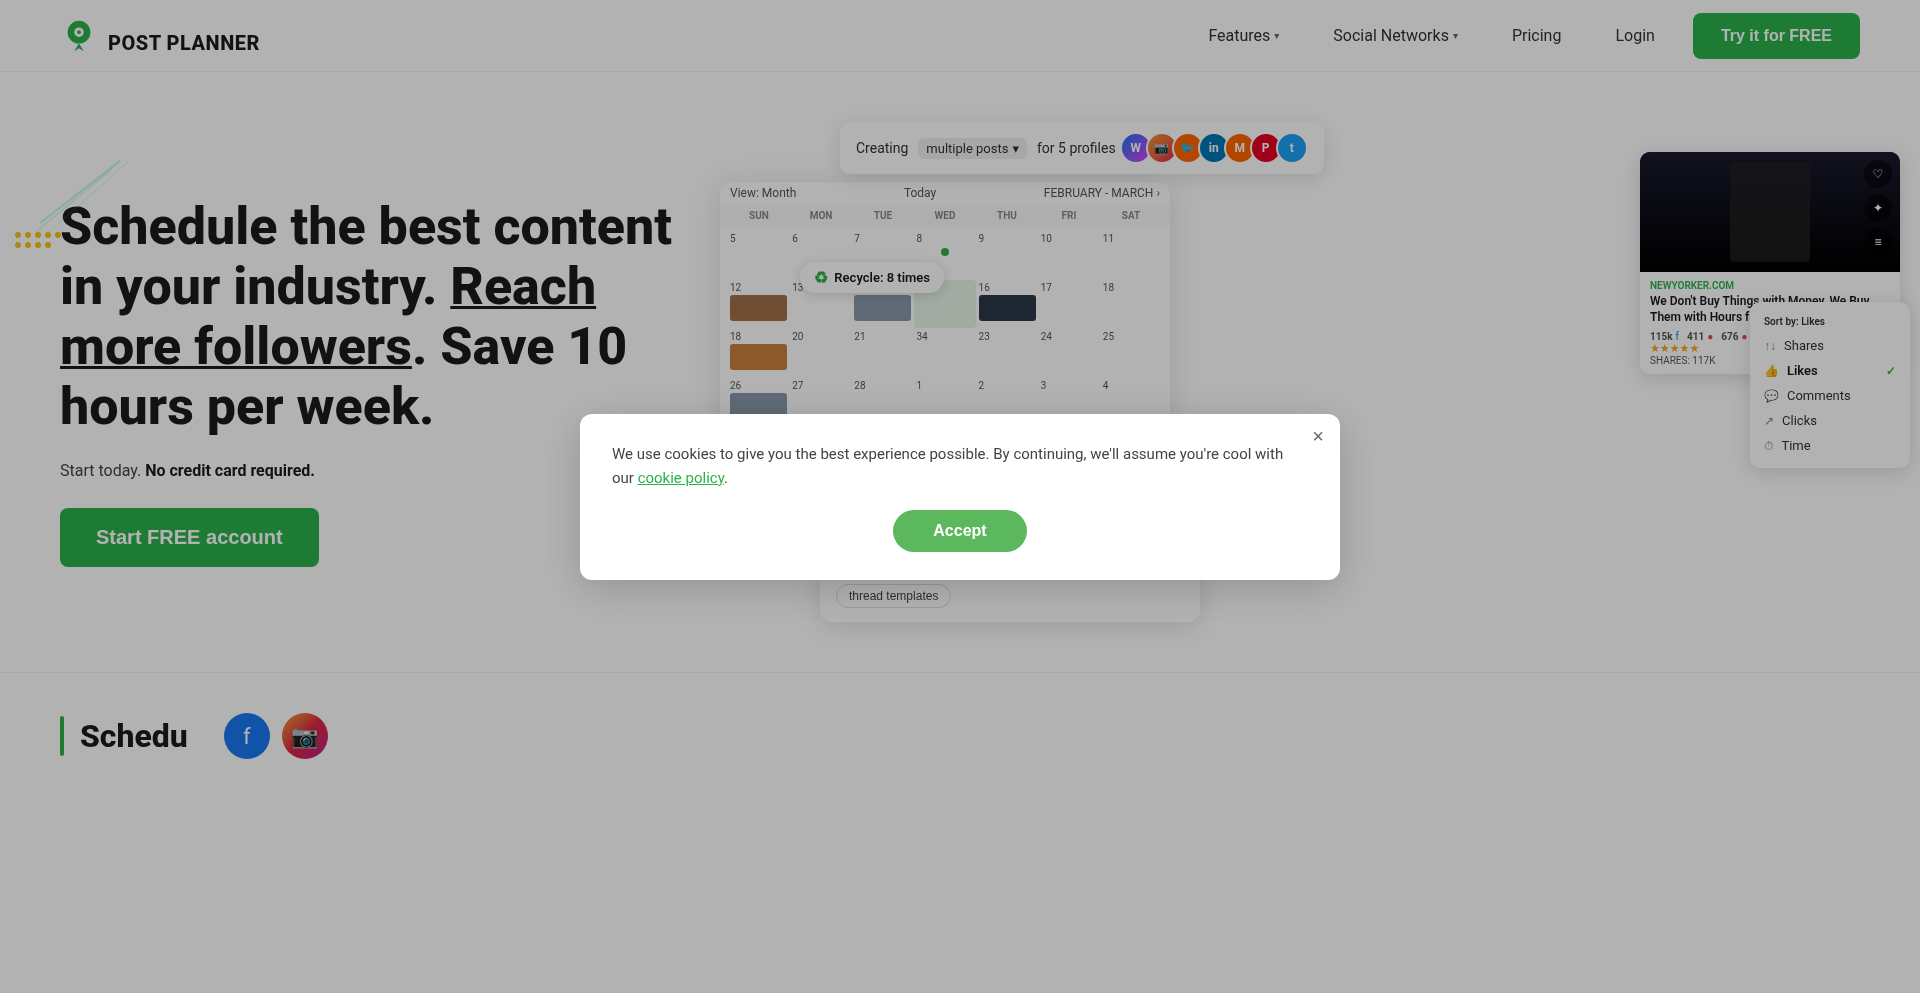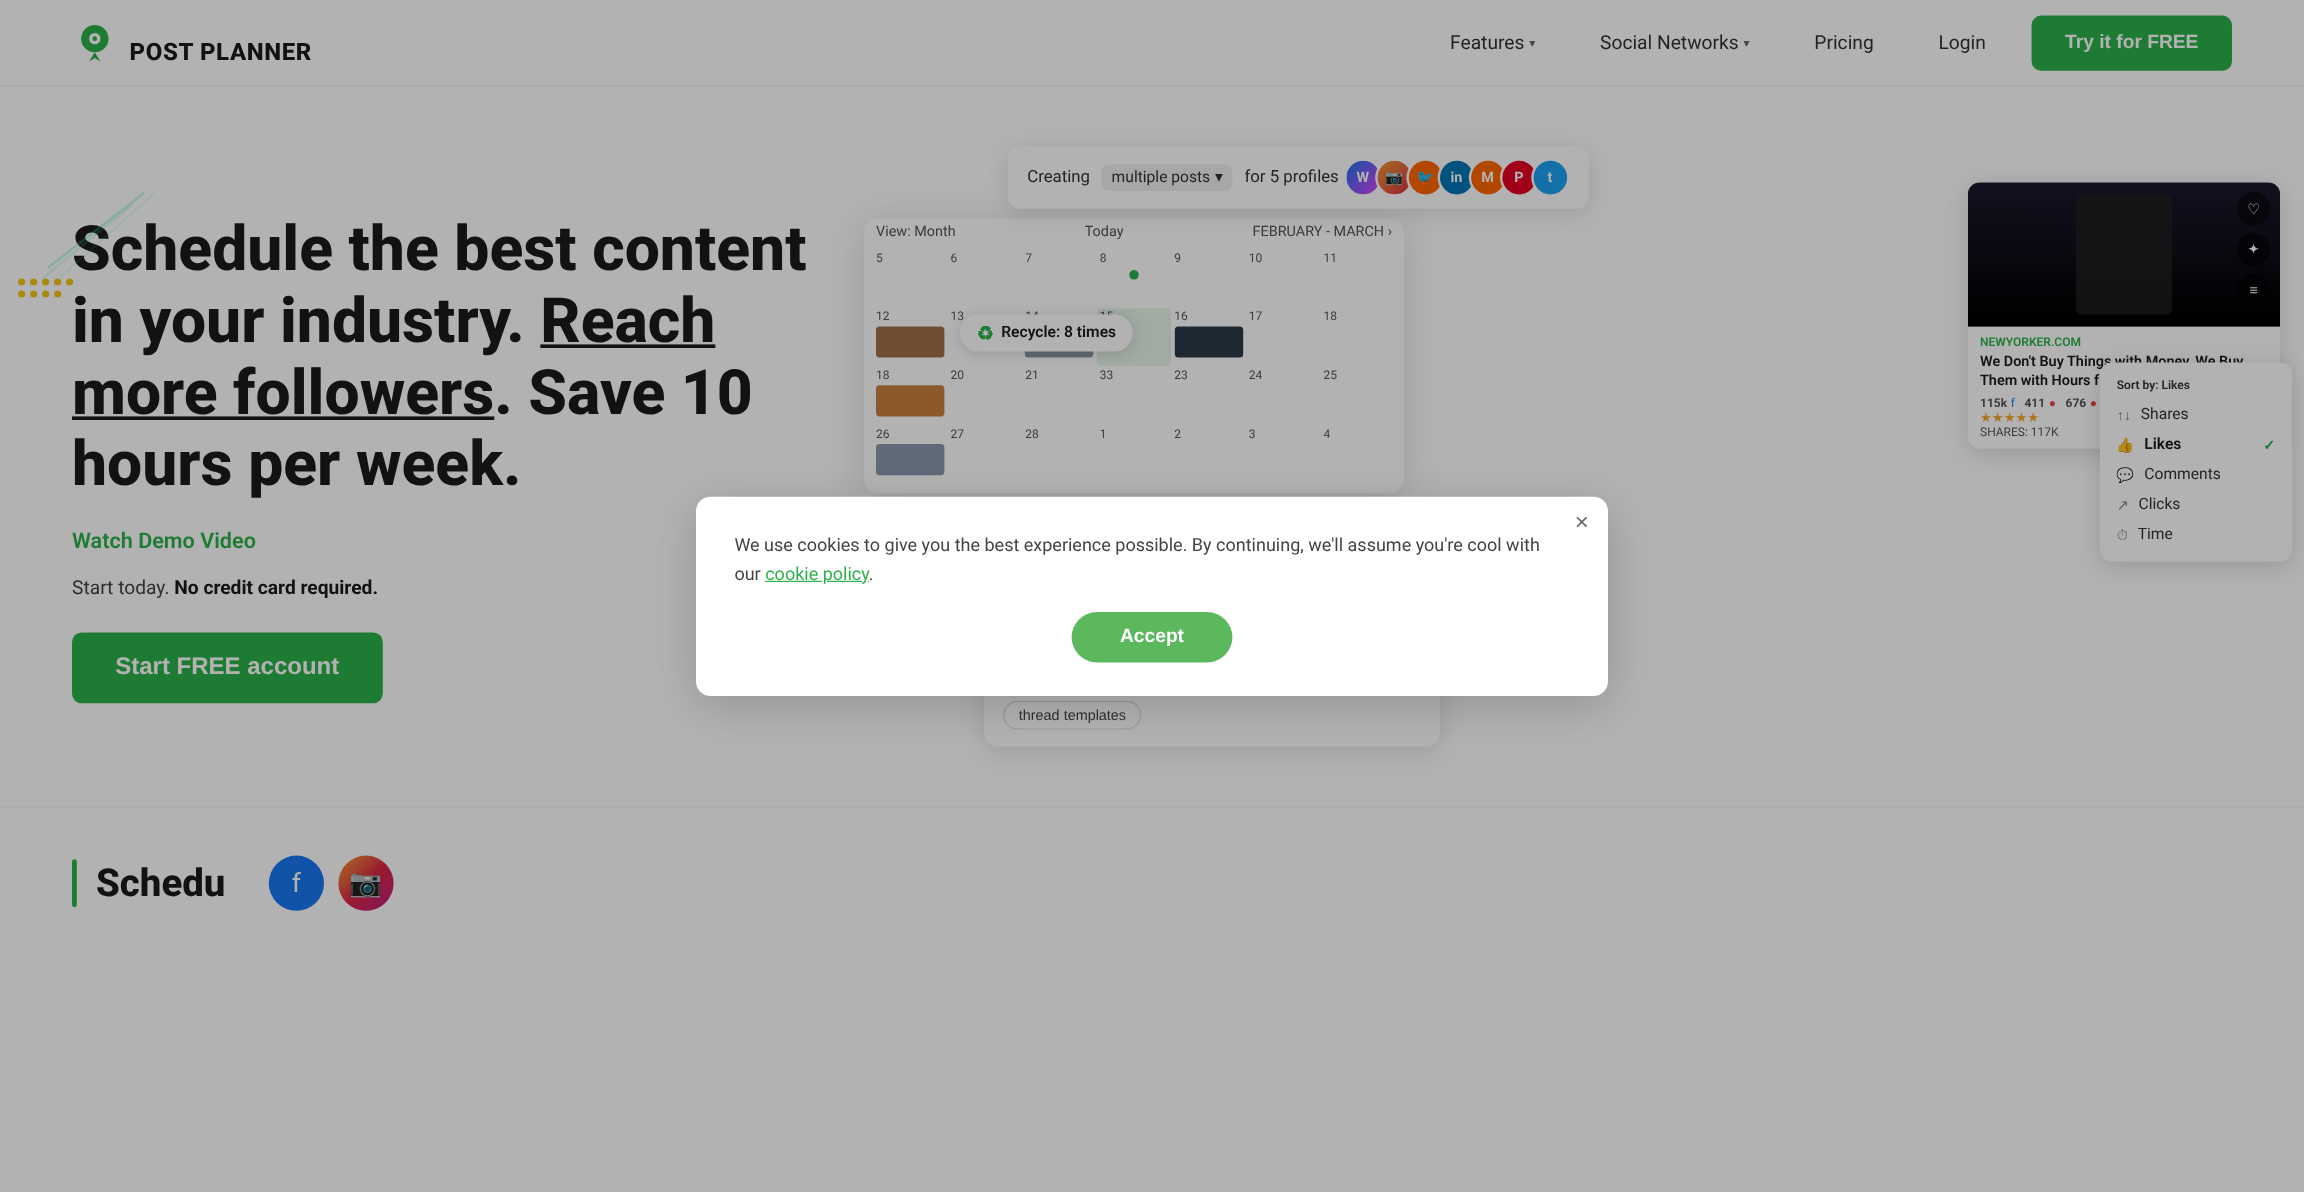--- a/index.html
+++ b/index.html
@@ -304,21 +304,20 @@
       <div class="yellow-dot"></div>
         <div class="yellow-dot"></div>
         <div class="yellow-dot"></div>
     </div>
   </div>
 
   <div class="hero-left">
     <h1 class="hero-title">
       Schedule the best content in your industry. <span class="underlined">Reach more followers</span>. Save 10 hours per week.
     </h1>
-    <a class="hero-demo-link">Watch Demo Video</a>
     <p class="hero-note">
       <span>Start today.</span>
       <strong>No credit card required.</strong>
     </p>
     <button class="hero-btn">Start FREE account</button>
   </div>
 
   <div class="hero-right">
 
     <div class="ui-creating">
@@ -343,20 +342,29 @@
       <span class="recycle-icon">♻</span>
       <span>Recycle: 8 times</span>
     </div>
 
     <div class="ui-calendar" style="top:50px;">
       <div class="cal-nav">
         <span>View: Month</span>
         <span>Today</span>
         <span>FEBRUARY - MARCH ›</span>
       </div>
+      <div class="cal-days-header">
+        <span>SUN</span>
+        <span>MON</span>
+        <span>TUE</span>
+        <span>WED</span>
+        <span>THU</span>
+        <span>FRI</span>
+        <span>SAT</span>
+      </div>
       <div class="cal-grid">
 
         <div class="cal-cell">
             <div class="day-num">5</div>
           </div>
         <div class="cal-cell">
             <div class="day-num">6</div>
           </div>
         <div class="cal-cell">
             <div class="day-num">7</div>
@@ -404,21 +412,21 @@
             <div class="day-num">18</div>
             <div class="thumb-warm"></div>
           </div>
         <div class="cal-cell">
             <div class="day-num">20</div>
           </div>
         <div class="cal-cell">
             <div class="day-num">21</div>
           </div>
         <div class="cal-cell">
-            <div class="day-num">33</div>
+            <div class="day-num">34</div>
           </div>
         <div class="cal-cell">
             <div class="day-num">23</div>
           </div>
         <div class="cal-cell">
             <div class="day-num">24</div>
           </div>
         <div class="cal-cell">
             <div class="day-num">25</div>
           </div>

